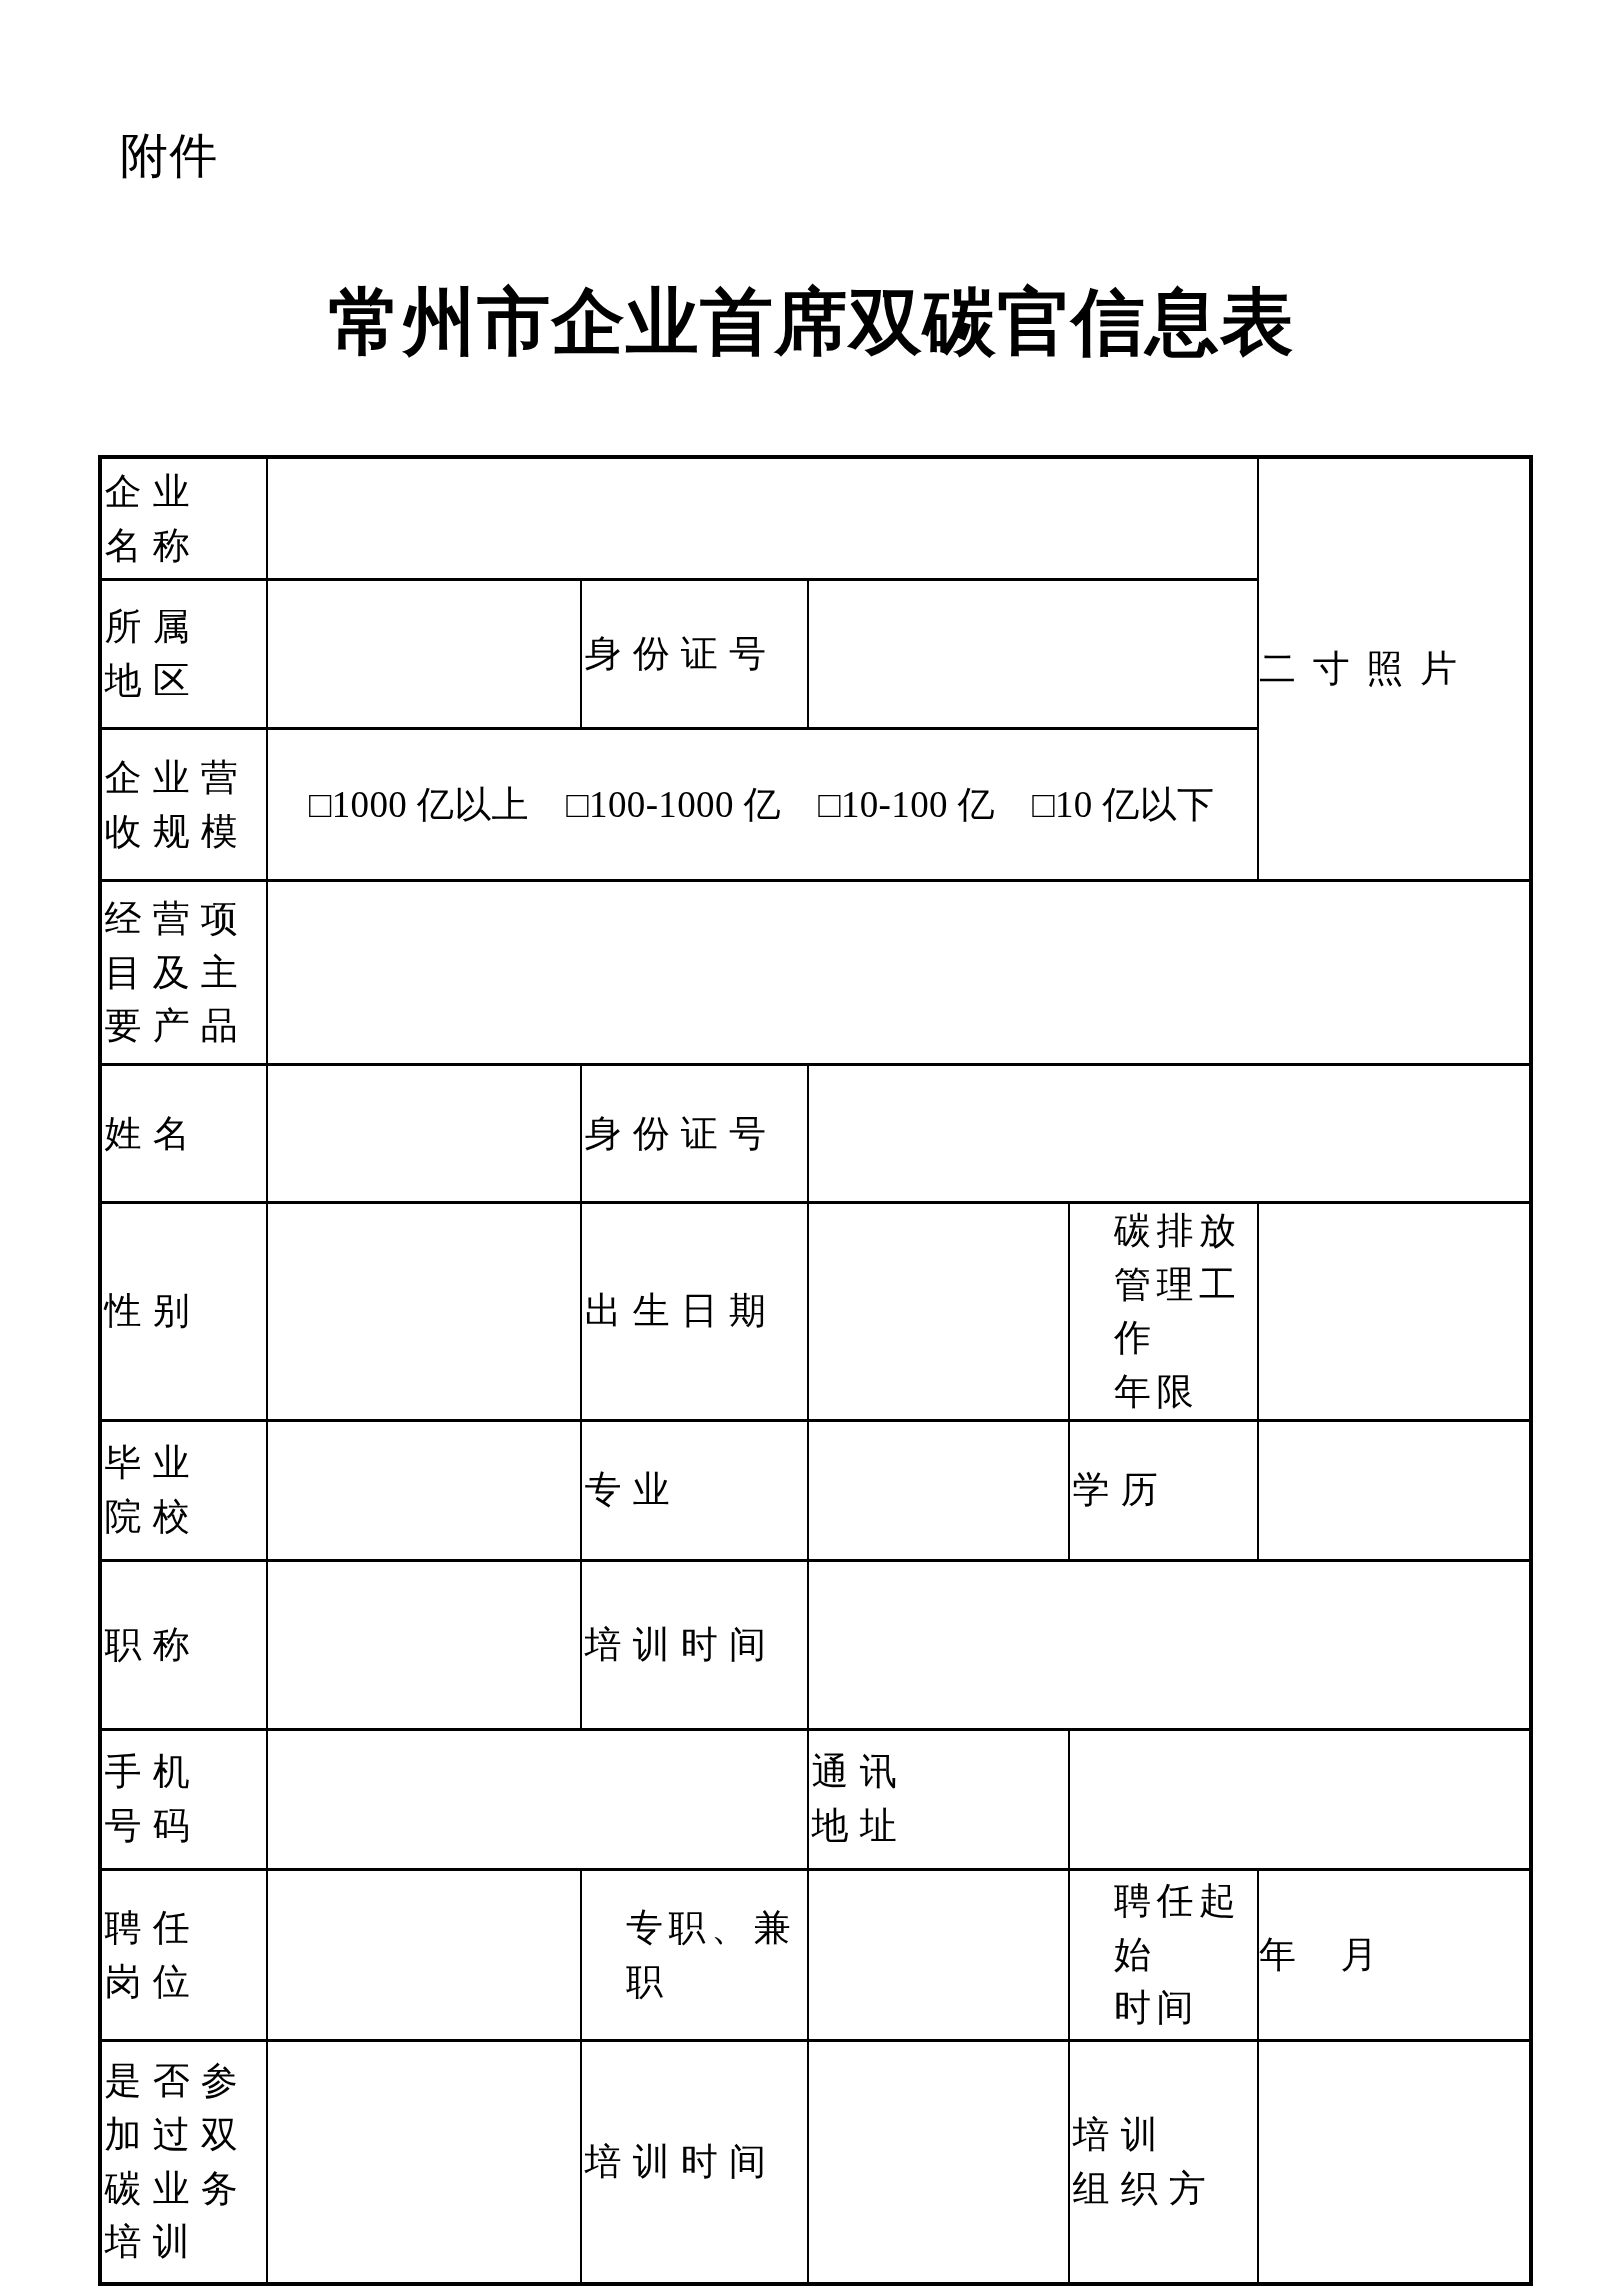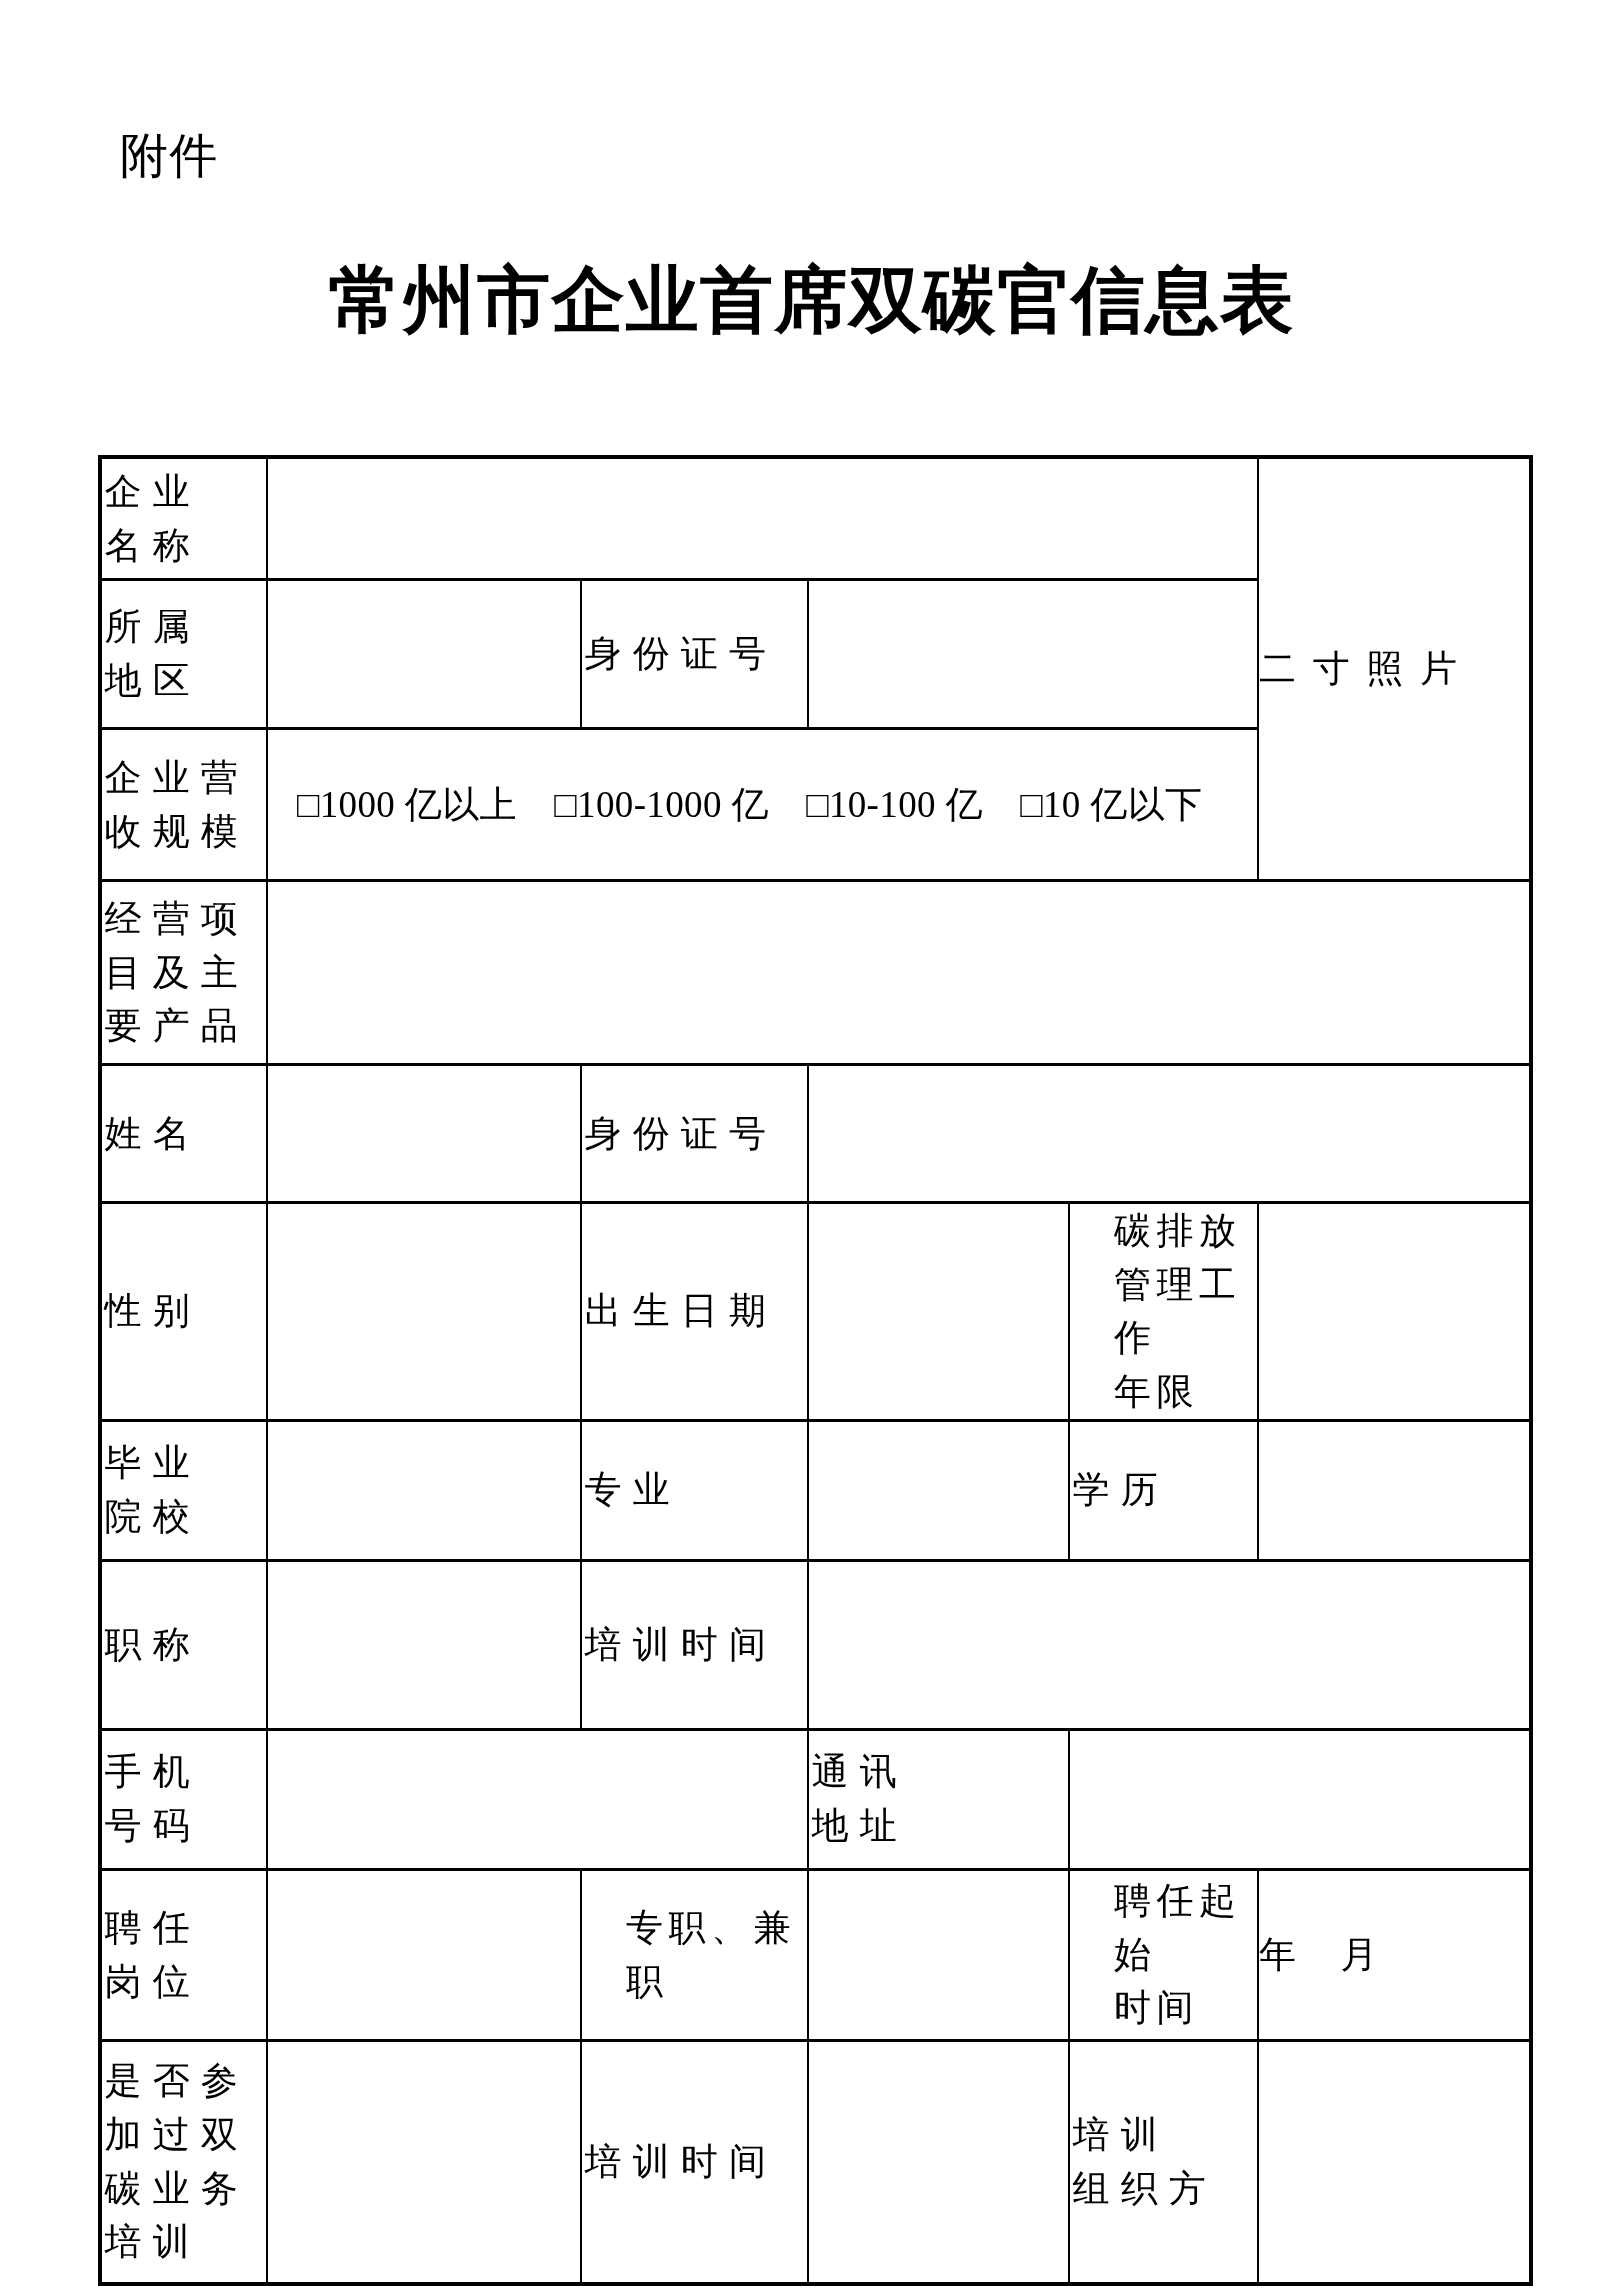--- a/index.html
+++ b/index.html
@@ -13,21 +13,21 @@
   .attachment {
     position: absolute;
     left: 120px; top: 124px;
     font-family: "Liberation Sans", "DejaVu Sans", sans-serif;
     font-size: 48px;
     font-weight: 500;
     letter-spacing: 1.3px;
   }
   .doc-title {
     position: absolute;
-    left: 0; top: 252px;
+    left: 0; top: 274px;
     width: 100%;
     text-align: center;
     font-family: "Liberation Serif", "DejaVu Serif", serif;
     font-weight: bold;
     font-size: 73px;
     letter-spacing: 1.3px;
   }
   table.form {
     position: absolute;
     left: 98px; top: 455px;
@@ -47,21 +47,21 @@
     overflow: hidden;
   }
   td.lbl {
     white-space: pre-line;
     letter-spacing: 0.3em;
     padding: 0 2.6px;
   }
   td.ls-sm { letter-spacing: 0.15em; padding-left: 44px; }
   td.photo-cell { letter-spacing: 0.45em; }
   td.options-cell {
-    padding: 0 29px;
+    padding: 0 41px;
     letter-spacing: 0.01em;
   }
   td.ym-cell { letter-spacing: 0.1em; }
   
   tr.r1  td { height: 119px; }
   tr.r2  td { height: 146px; }
   tr.r3  td { height: 149px; }
   tr.r4  td { height: 181px; }
   tr.r5  td { height: 135px; }
   tr.r6  td { height: 161px; }

